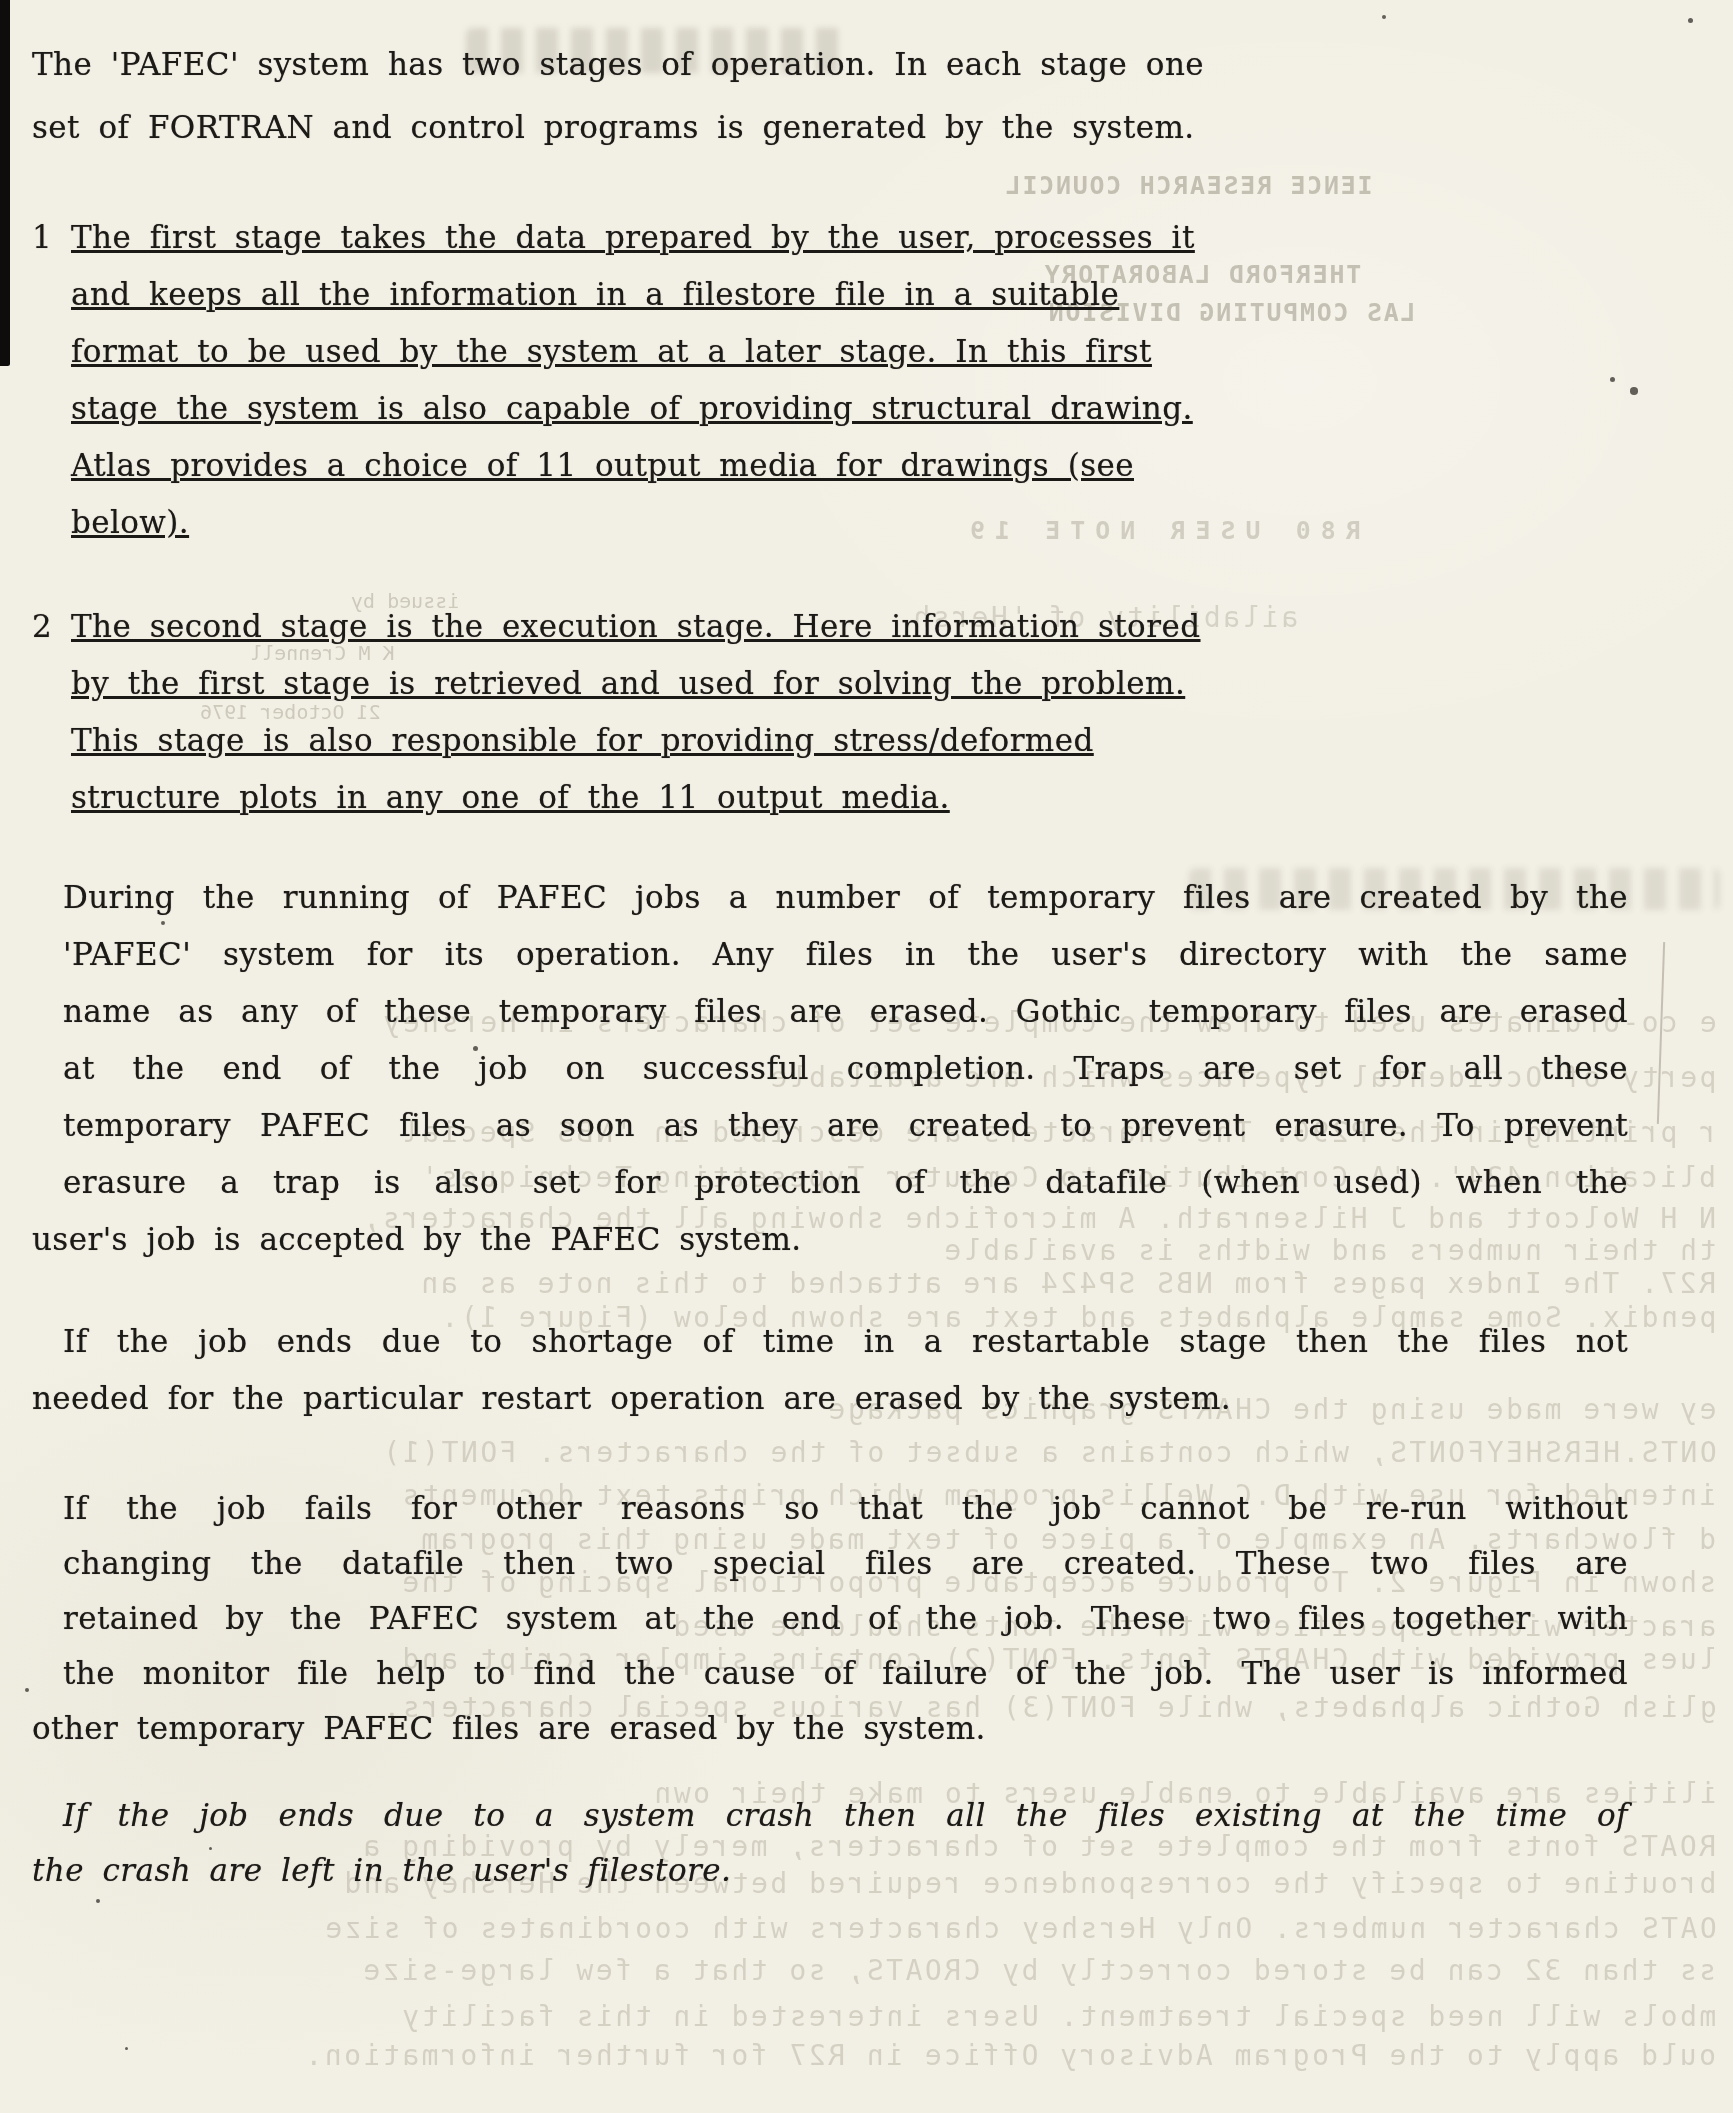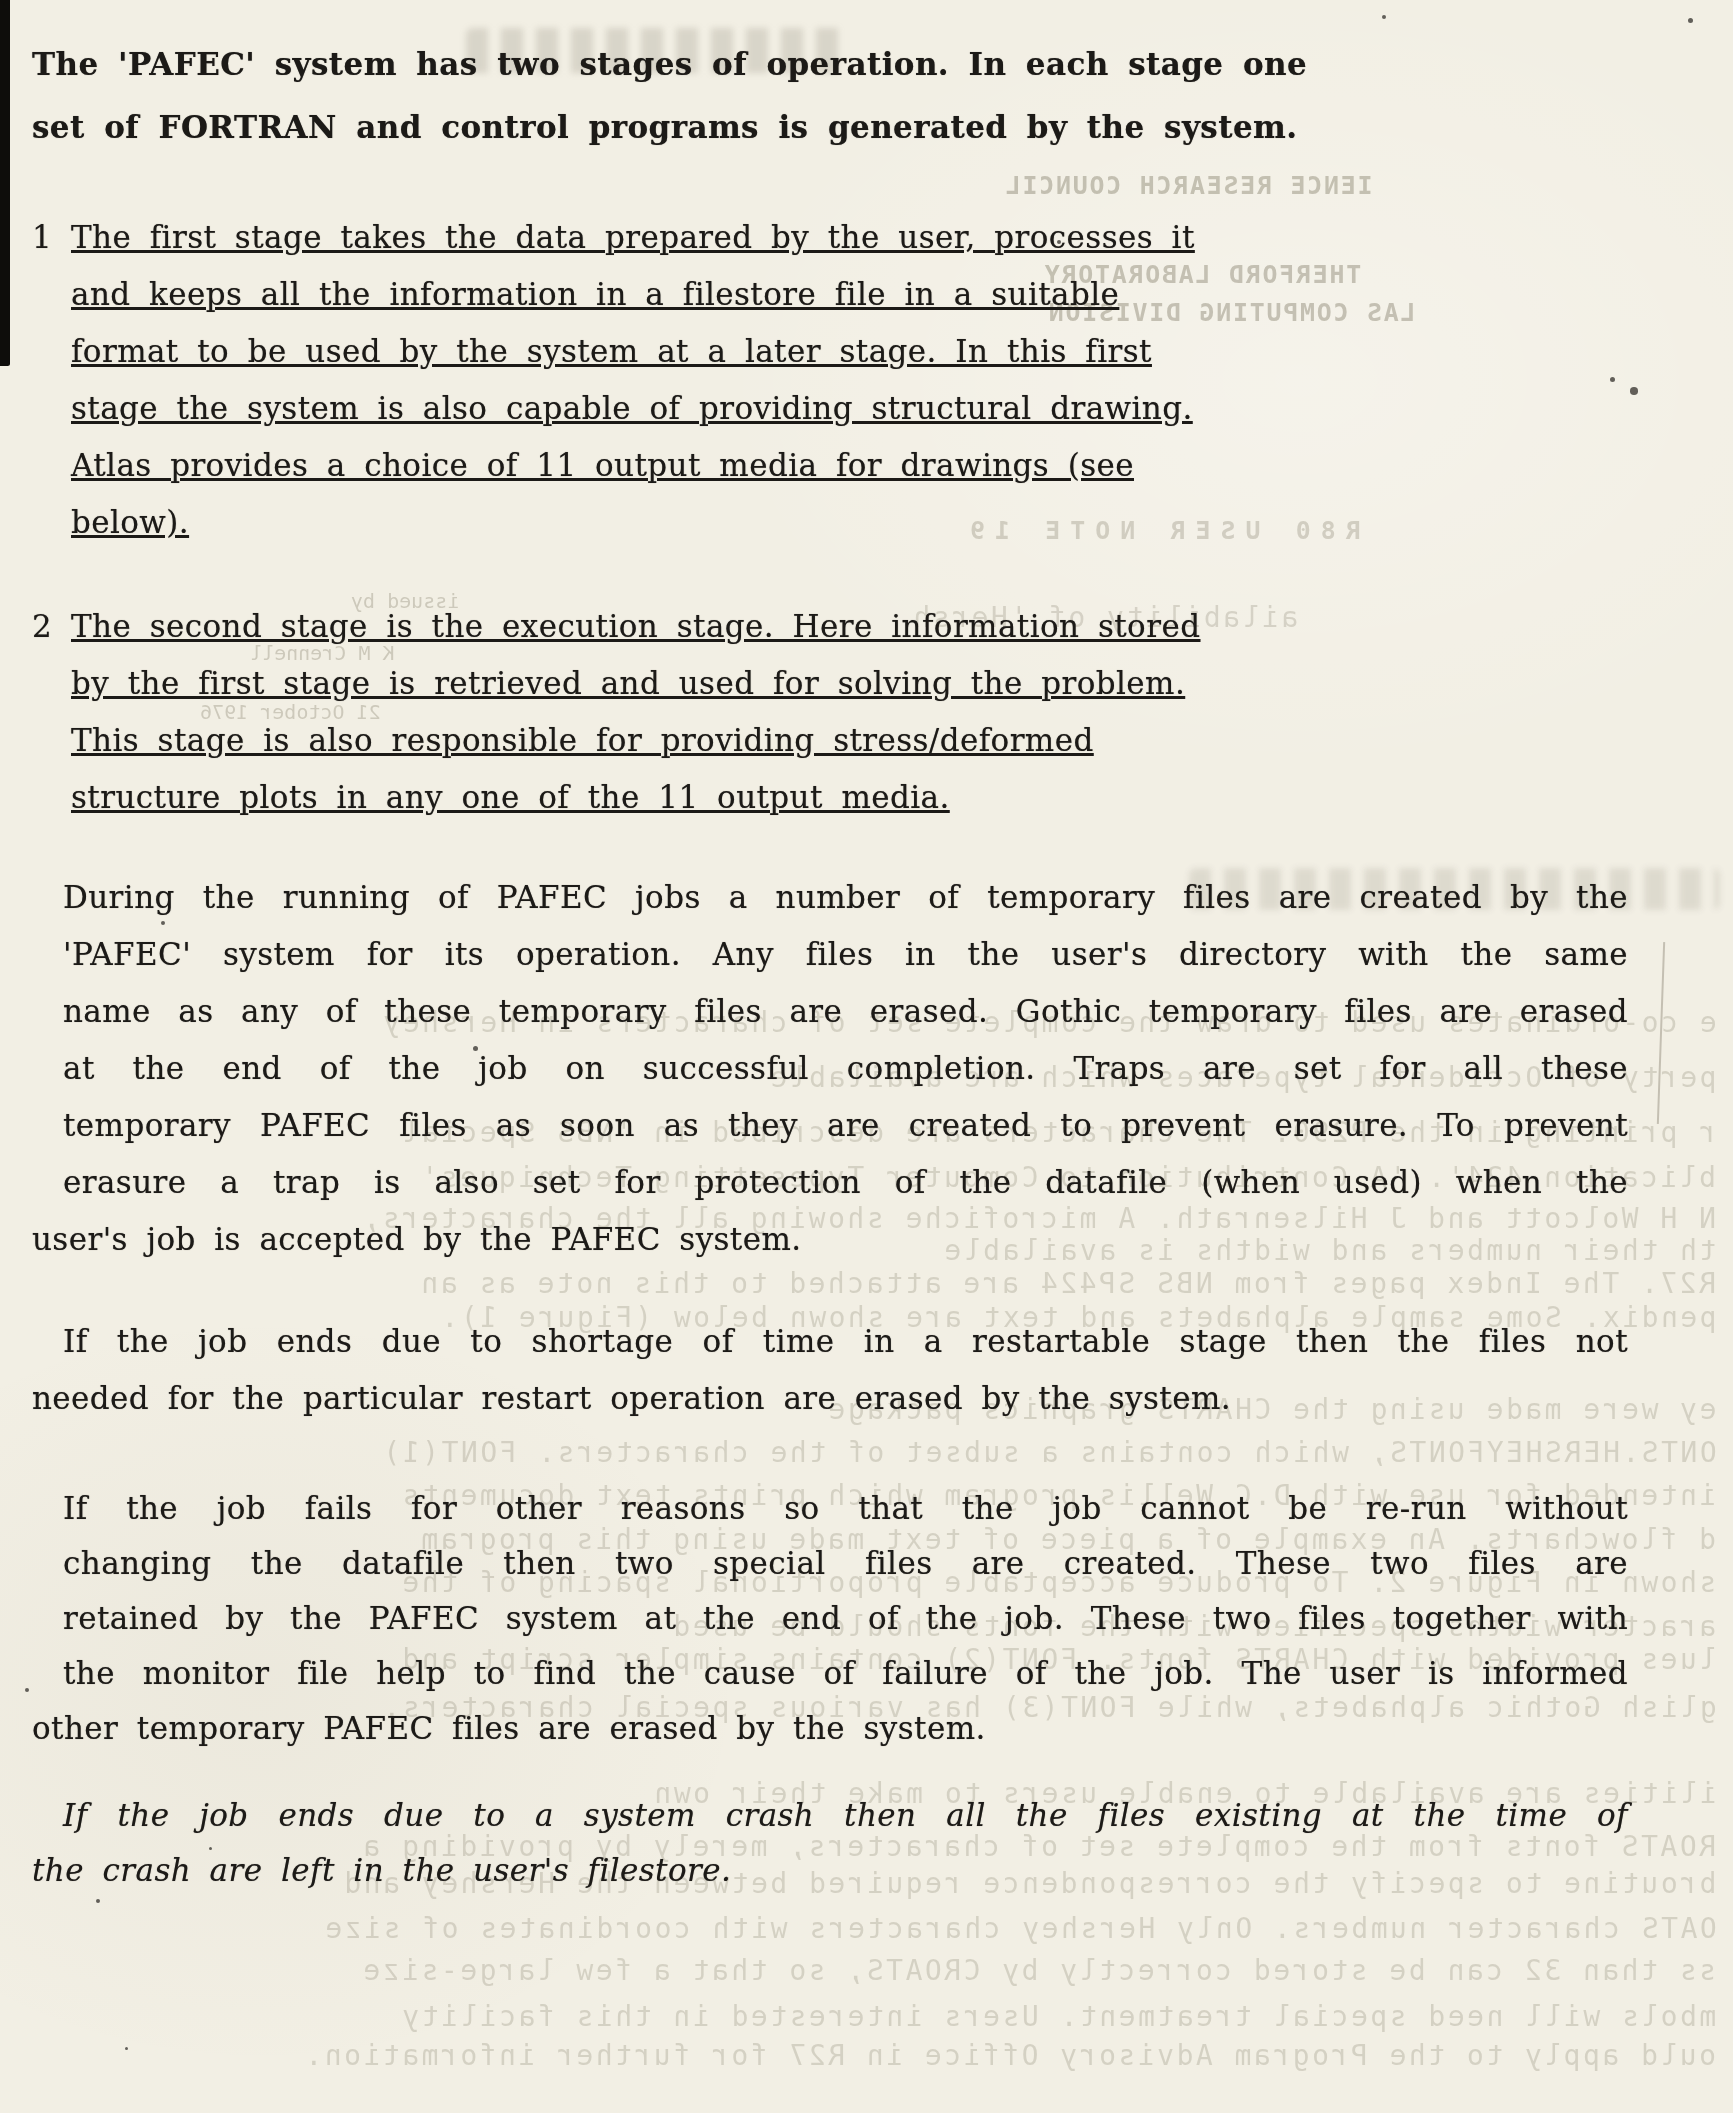--- a/index.html
+++ b/index.html
@@ -79,21 +79,21 @@
   <div class="bl body" style="top:1643px;right:16.7px;">lues provided with CHARTS fonts. FONT(2) contains simpler script and</div>
   <div class="bl body" style="top:1691px;right:16.7px;">glish Gothic alphabets, while FONT(3) has various special characters.</div>
   <div class="bl body" style="top:1777px;right:16.7px;">ilities are available to enable users to make their own</div>
   <div class="bl body" style="top:1830px;right:16.7px;">ROATS fonts from the complete set of characters, merely by providing a</div>
   <div class="bl body" style="top:1867px;right:16.7px;">broutine to specify the correspondence required between the Hershey and</div>
   <div class="bl body" style="top:1912px;right:16.7px;">OATS character numbers. Only Hershey characters with coordinates of size</div>
   <div class="bl body" style="top:1954px;right:16.7px;">ss than 32 can be stored correctly by CROATS, so that a few large-size</div>
   <div class="bl body" style="top:2000px;right:16.7px;">mbols will need special treatment. Users interested in this facility</div>
   <div class="bl body" style="top:2039px;right:16.7px;">ould apply to the Program Advisory Office in R27 for further information.</div>
 
-  <div class="tblock intro" style="left:32px;top:33px;width:1135px;font-weight:bold;">
+  <div class="tblock intro" style="left:32px;top:33px;width:1135px;">
     <div class="line rag">The 'PAFEC' system has two stages of operation. In each stage one</div>
     <div class="line rag">set of FORTRAN and control programs is generated by the system.</div>
   </div>
 
   <div class="tblock item" style="left:32px;top:209px;width:1110px;">
     <span class="inum">1</span>
     <div class="ibody">
       <div class="line rag">The first stage takes the data prepared by the user, processes it</div>
       <div class="line rag">and keeps all the information in a filestore file in a suitable</div>
       <div class="line rag">format to be used by the system at a later stage. In this first</div>

